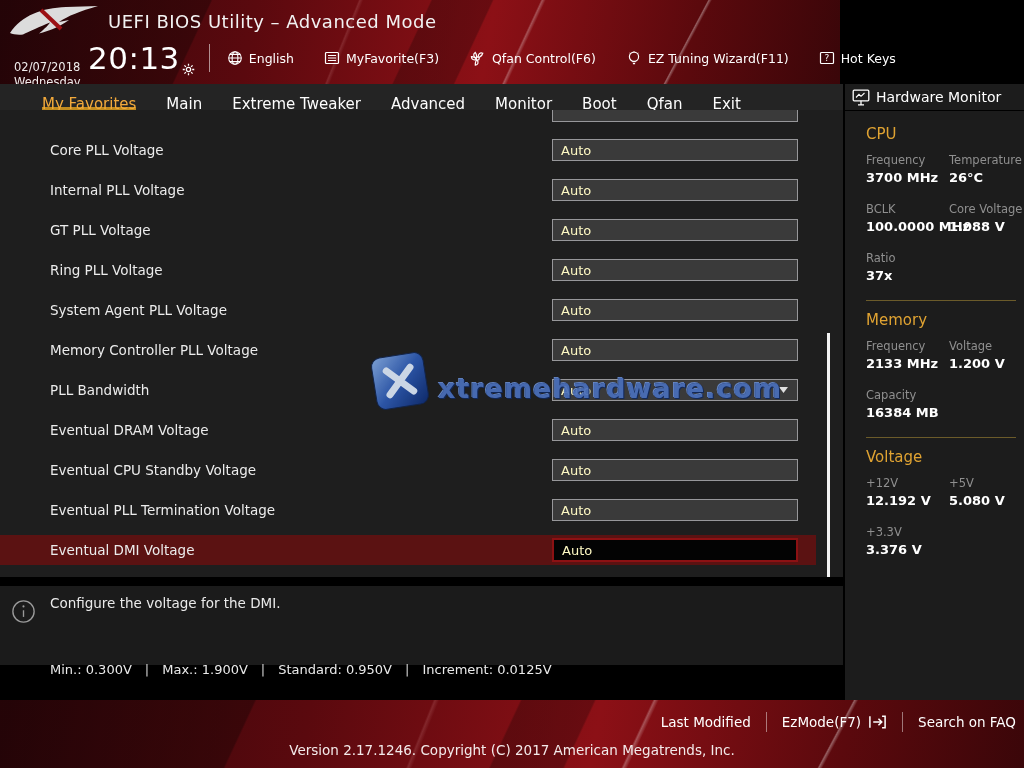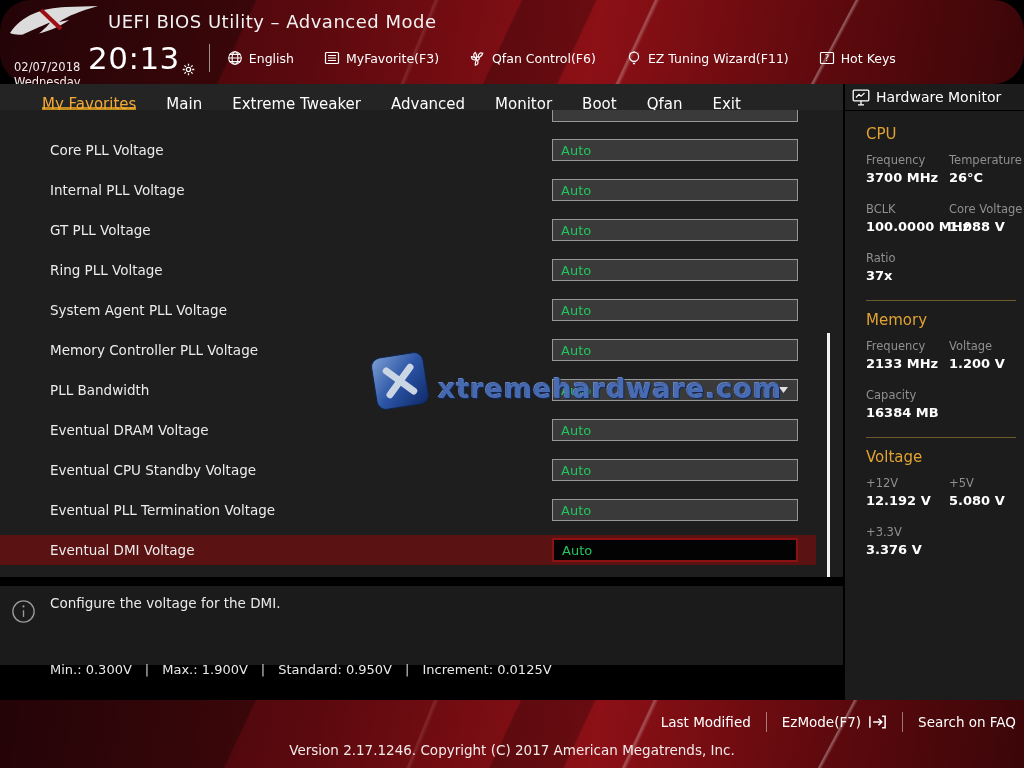--- a/index.html
+++ b/index.html
@@ -11,21 +11,21 @@
   
   .rog-bg{
     background:
       linear-gradient(115deg, rgba(255,255,255,0) 61.5%, rgba(255,255,255,.28) 61.7%, rgba(255,255,255,0) 62.1%),
       linear-gradient(118deg, rgba(255,255,255,0) 80%, rgba(255,255,255,.35) 80.15%, rgba(255,255,255,0) 80.5%),
       linear-gradient(112deg, rgba(255,255,255,0) 41%, rgba(255,200,200,.14) 41.2%, rgba(255,255,255,0) 41.6%),
       linear-gradient(115deg, rgba(0,0,0,.30) 24%, rgba(0,0,0,0) 24.2%),
       linear-gradient(115deg, rgba(0,0,0,0) 49%, rgba(0,0,0,.25) 49.2%, rgba(0,0,0,.25) 56%, rgba(0,0,0,0) 56.2%),
       linear-gradient(100deg,#33060a 0%,#5a090e 30%,#8c1016 58%,#5b090d 82%,#3a0609 100%);
   }
-  .header{position:absolute;left:0;top:0;width:1024px;height:84px;border-radius:31px;}
+  .header{position:absolute;left:0;top:0;width:840px;height:84px;}
   .rog-logo{position:absolute;left:8px;top:2px;}
   .bios-title{position:absolute;left:108px;top:11px;font-size:18px;color:#f2f2f2;letter-spacing:.5px;}
   .header-bottom{position:absolute;left:14px;top:36px;height:44px;display:flex;align-items:center;}
   .date-block{width:74px;color:#f0eded;line-height:1.3;}
   .date-line{font-size:11.5px;margin-top:33px;}
   .day-line{font-size:11.5px;}
   .clock{font-size:31px;color:#fff;letter-spacing:.5px;display:flex;align-items:flex-end;}
   .gear-wrap{margin-left:2px;margin-top:1px;cursor:pointer;}
   .vdiv{width:1px;height:28px;background:rgba(255,255,255,.55);margin:0 17px 0 14px;}
   .toolbar{display:flex;align-items:center;gap:30px;}
@@ -37,21 +37,21 @@
   .tab{display:flex;align-items:center;font-size:15px;color:#fdfdfd;cursor:pointer;border-bottom:3px solid transparent;box-sizing:border-box;padding-top:16px;white-space:nowrap;}
   .tab.active{color:#f2a93b;border-bottom-color:#c08a1e;}
   
   .main-list{position:absolute;left:0;top:110px;width:843px;height:467px;background:#1e1e1e;overflow:hidden;}
   .clipped-box{position:absolute;left:552px;top:-13px;width:246px;height:25px;background:#3a3a3a;border:1px solid #97979a;box-sizing:border-box;}
   .rows{position:relative;padding-top:20px;}
   .setting-row{position:relative;height:40px;display:flex;align-items:center;padding-left:50px;box-sizing:border-box;}
   .setting-label{font-size:13.5px;color:#ececec;position:relative;z-index:1;}
   .setting-row.selected::before{content:"";position:absolute;left:0;right:27px;top:5px;bottom:5px;background:#5b1212;}
   .control{position:absolute;left:552px;top:50%;transform:translateY(-50%);width:246px;height:22px;background:#3a3a3a;border:1px solid #97979a;box-sizing:border-box;display:flex;align-items:center;padding:0 8px;cursor:pointer;z-index:1;}
-  .control-value{font-size:13px;color:#22c55e;}
+  .control-value{font-size:13px;color:#fef9c3;}
   .control.dropdown .chev{position:absolute;right:9px;top:50%;transform:translateY(-50%);}
   .setting-row.selected .control{background:#030303;border:2px solid #8c1113;height:24px;}
   .scroll-thumb{position:absolute;left:827px;top:223px;width:3px;height:244px;background:#f2f2f2;cursor:pointer;}
   
   .watermark{position:absolute;left:370px;top:240px;display:flex;align-items:center;z-index:5;pointer-events:none;opacity:.93;}
   .wm-text{margin-left:8px;margin-top:14px;font-size:27px;font-weight:bold;letter-spacing:1px;color:#4a6fbb;
     text-shadow:0 0 1px #0a1f4e,1px 1px 0 #122a5e,-1px -1px 0 #6f93d6;}
   
   .sidebar{position:absolute;left:845px;top:84px;width:179px;height:616px;background:#1c1c1c;box-sizing:border-box;}
   .hw-header{display:flex;align-items:center;gap:6px;height:26px;padding-left:7px;color:#fff;font-size:14px;border-bottom:1px solid #000;}

